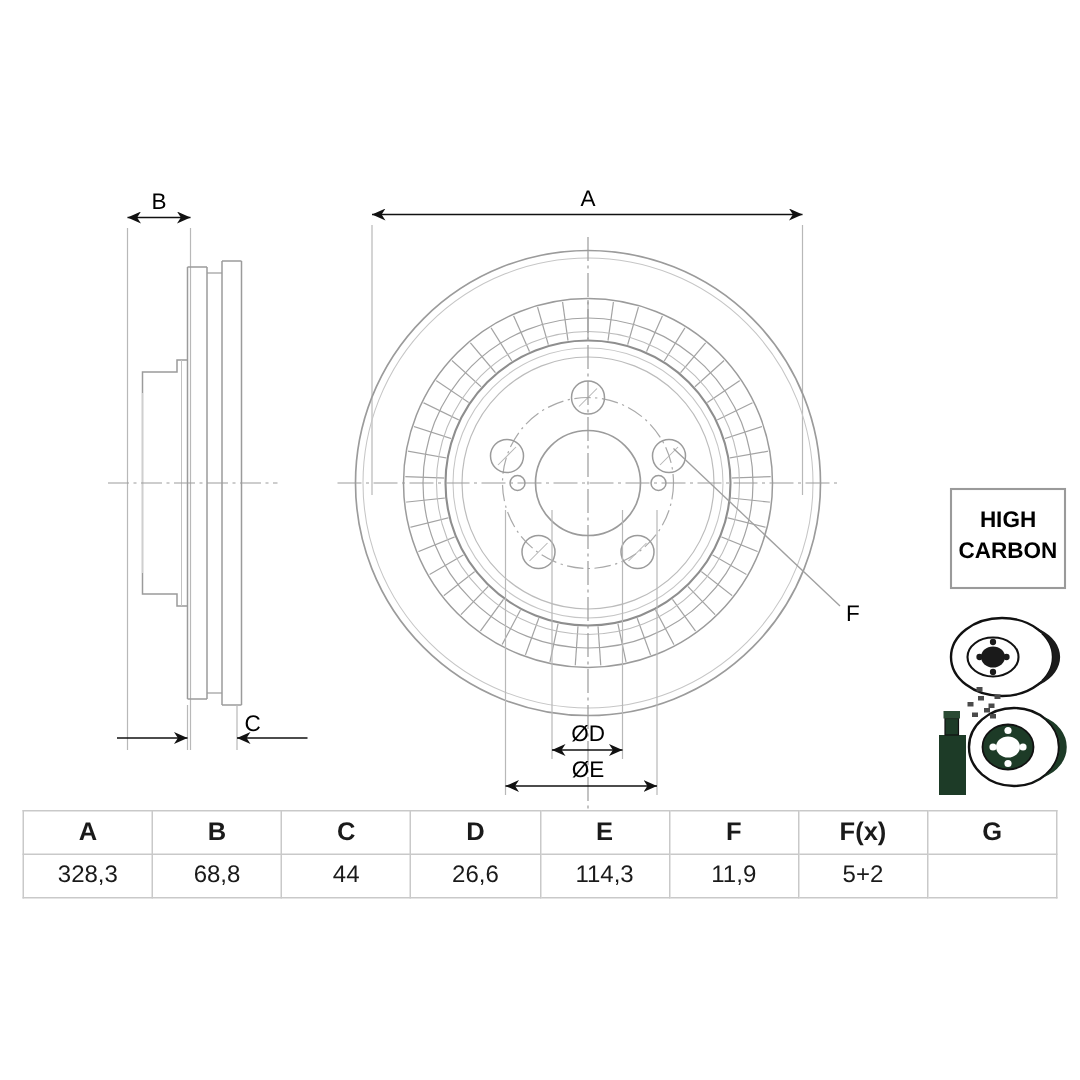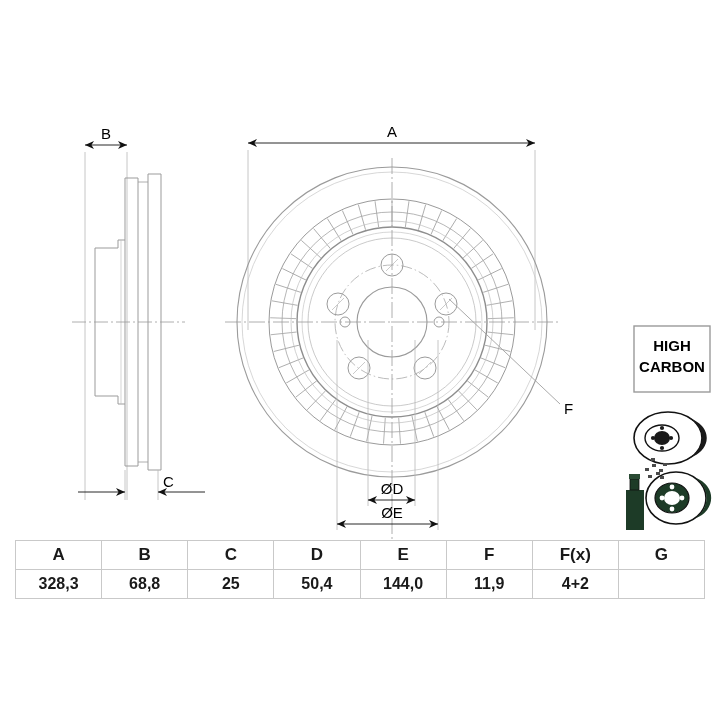--- a/index.html
+++ b/index.html
@@ -54,21 +54,21 @@
     color: #1a1a1a;
     height: 28px;
     padding: 0;
   }
   #spec-table th {
     font-size: 17px;
     font-weight: bold;
   }
   #spec-table td {
     font-size: 16px;
-    font-weight: bold;
+    font-weight: normal;
   }
 </style>
 </head>
 <body>
 
 <div id="stage">
 
   <svg class="drawing" viewBox="0 0 720 720">
     <defs>
       <marker id="arrIn" markerWidth="10" markerHeight="8" refX="9" refY="4" orient="auto" markerUnits="userSpaceOnUse">
@@ -298,23 +298,23 @@
         <th>E</th>
         <th>F</th>
         <th>F(x)</th>
         <th>G</th>
       </tr>
     </thead>
     <tbody>
       <tr>
         <td>328,3</td>
         <td>68,8</td>
-        <td>25</td>
-        <td>50,4</td>
-        <td>144,0</td>
+        <td>44</td>
+        <td>26,6</td>
+        <td>114,3</td>
         <td>11,9</td>
-        <td>4+2</td>
+        <td>5+2</td>
         <td></td>
       </tr>
     </tbody>
   </table>
 
 </div>
 
 </body></html>

